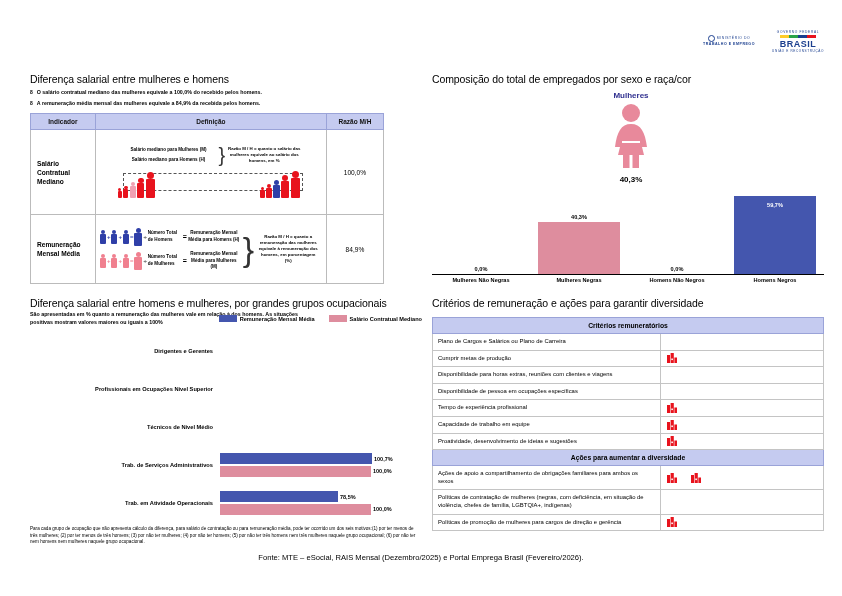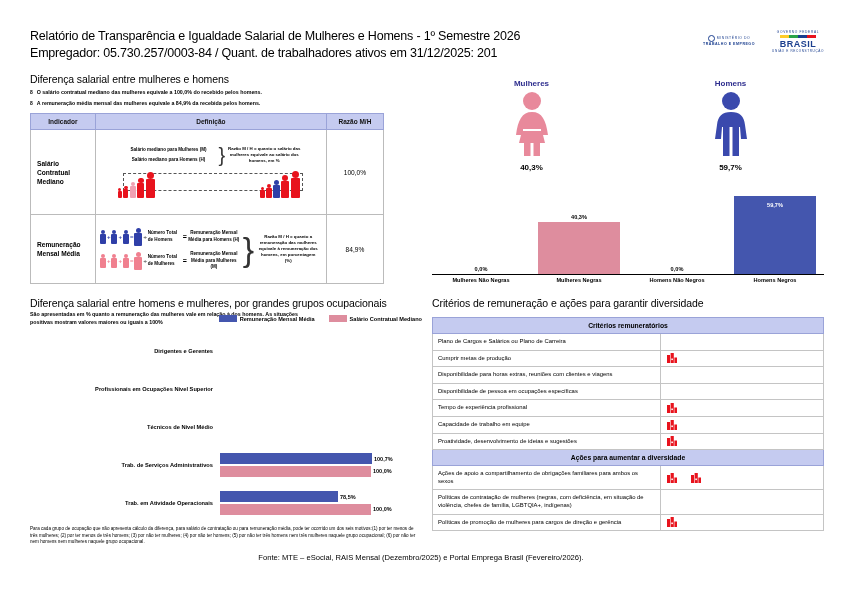--- a/index.html
+++ b/index.html
@@ -97,24 +97,20 @@
   
   .footer{position:absolute;left:0;top:552px;width:842px;text-align:center;}
   .footer .f1{font-size:7.6px;line-height:11px;}
   .footer .f2{font-size:7.6px;line-height:11px;padding:0 28px;}
 </style>
 </head>
 <body>
 
 <div class="page">
 
-  <div class="hdr">
-    <div class="l1">Relatório de Transparência e Igualdade Salarial de Mulheres e Homens - 1º Semestre 2026</div>
-    <div class="l2">Empregador: 05.730.257/0003-84 / Quant. de trabalhadores ativos em 31/12/2025: 201</div>
-  </div>
 
   <div class="logos">
     <div class="logo-mte">
       <div style="display:flex;gap:2px;align-items:center;">
         <span style="display:inline-block;width:5px;height:5px;border:1px solid #1b3f8f;border-radius:50%;"></span>
         <span class="ml1">MINISTÉRIO DO</span>
       </div>
       <div class="ml2">TRABALHO E EMPREGO</div>
     </div>
     <div class="logo-gov">
@@ -276,42 +272,33 @@
           <span class="brace" style="font-size:34px;line-height:14px;">}</span>
           <div class="defnote" style="width:62px;">Razão M / H = quanto a remuneração das mulheres equivale à remuneração dos homens, em porcentagem (%)</div>
         </div>
       </td>
       <td class="cell-raz">84,9%</td>
     </tr>
   </tbody>
     </table>
 
   <div class="comp">
+    <div class="sec-title">Composição do total de empregados por sexo e raça/cor</div>
     <div class="gender-wrap">
       <div class="gender">
         <div class="glab">Mulheres</div>
         <svg width="46" height="66" viewBox="0 0 46 66">
           <circle cx="23" cy="10" r="9" fill="#e8899b"></circle>
           <path d="M23 21 C13 21 9 29 7 44 L14 44 L14 38 L32 38 L32 44 L39 44 C37 29 33 21 23 21 Z" fill="#e8899b"></path>
           <path d="M13 40 L33 40 L36 52 L10 52 Z" fill="#e8899b"></path>
           <rect x="15" y="52" width="6.5" height="13" fill="#e8899b"></rect>
           <rect x="24.5" y="52" width="6.5" height="13" fill="#e8899b"></rect>
         </svg>
         <div class="gval">40,3%</div>
       </div>
-      <div class="gender">
-        <div class="glab">Homens</div>
-        <svg width="46" height="66" viewBox="0 0 46 66">
-          <circle cx="23" cy="10" r="9" fill="#3a49ad"></circle>
-          <path d="M23 21 C14 21 10 25 9 34 L7 48 L13 48 L14 36 L32 36 L33 48 L39 48 L37 34 C36 25 32 21 23 21 Z" fill="#3a49ad"></path>
-          <rect x="15" y="36" width="6.5" height="29" fill="#3a49ad"></rect>
-          <rect x="24.5" y="36" width="6.5" height="29" fill="#3a49ad"></rect>
-        </svg>
-        <div class="gval">59,7%</div>
-      </div>
     </div>
   </div>
 
   <div class="barchart">
     <div class="bc-plot">
 
       <div class="bc-col" style="left:2%;width:21%;">
         <div class="bc-val" style="bottom:2px;">0,0%</div>
         <div class="bc-bar" style="height:0px;background:#de8d9e"></div>
       </div>

